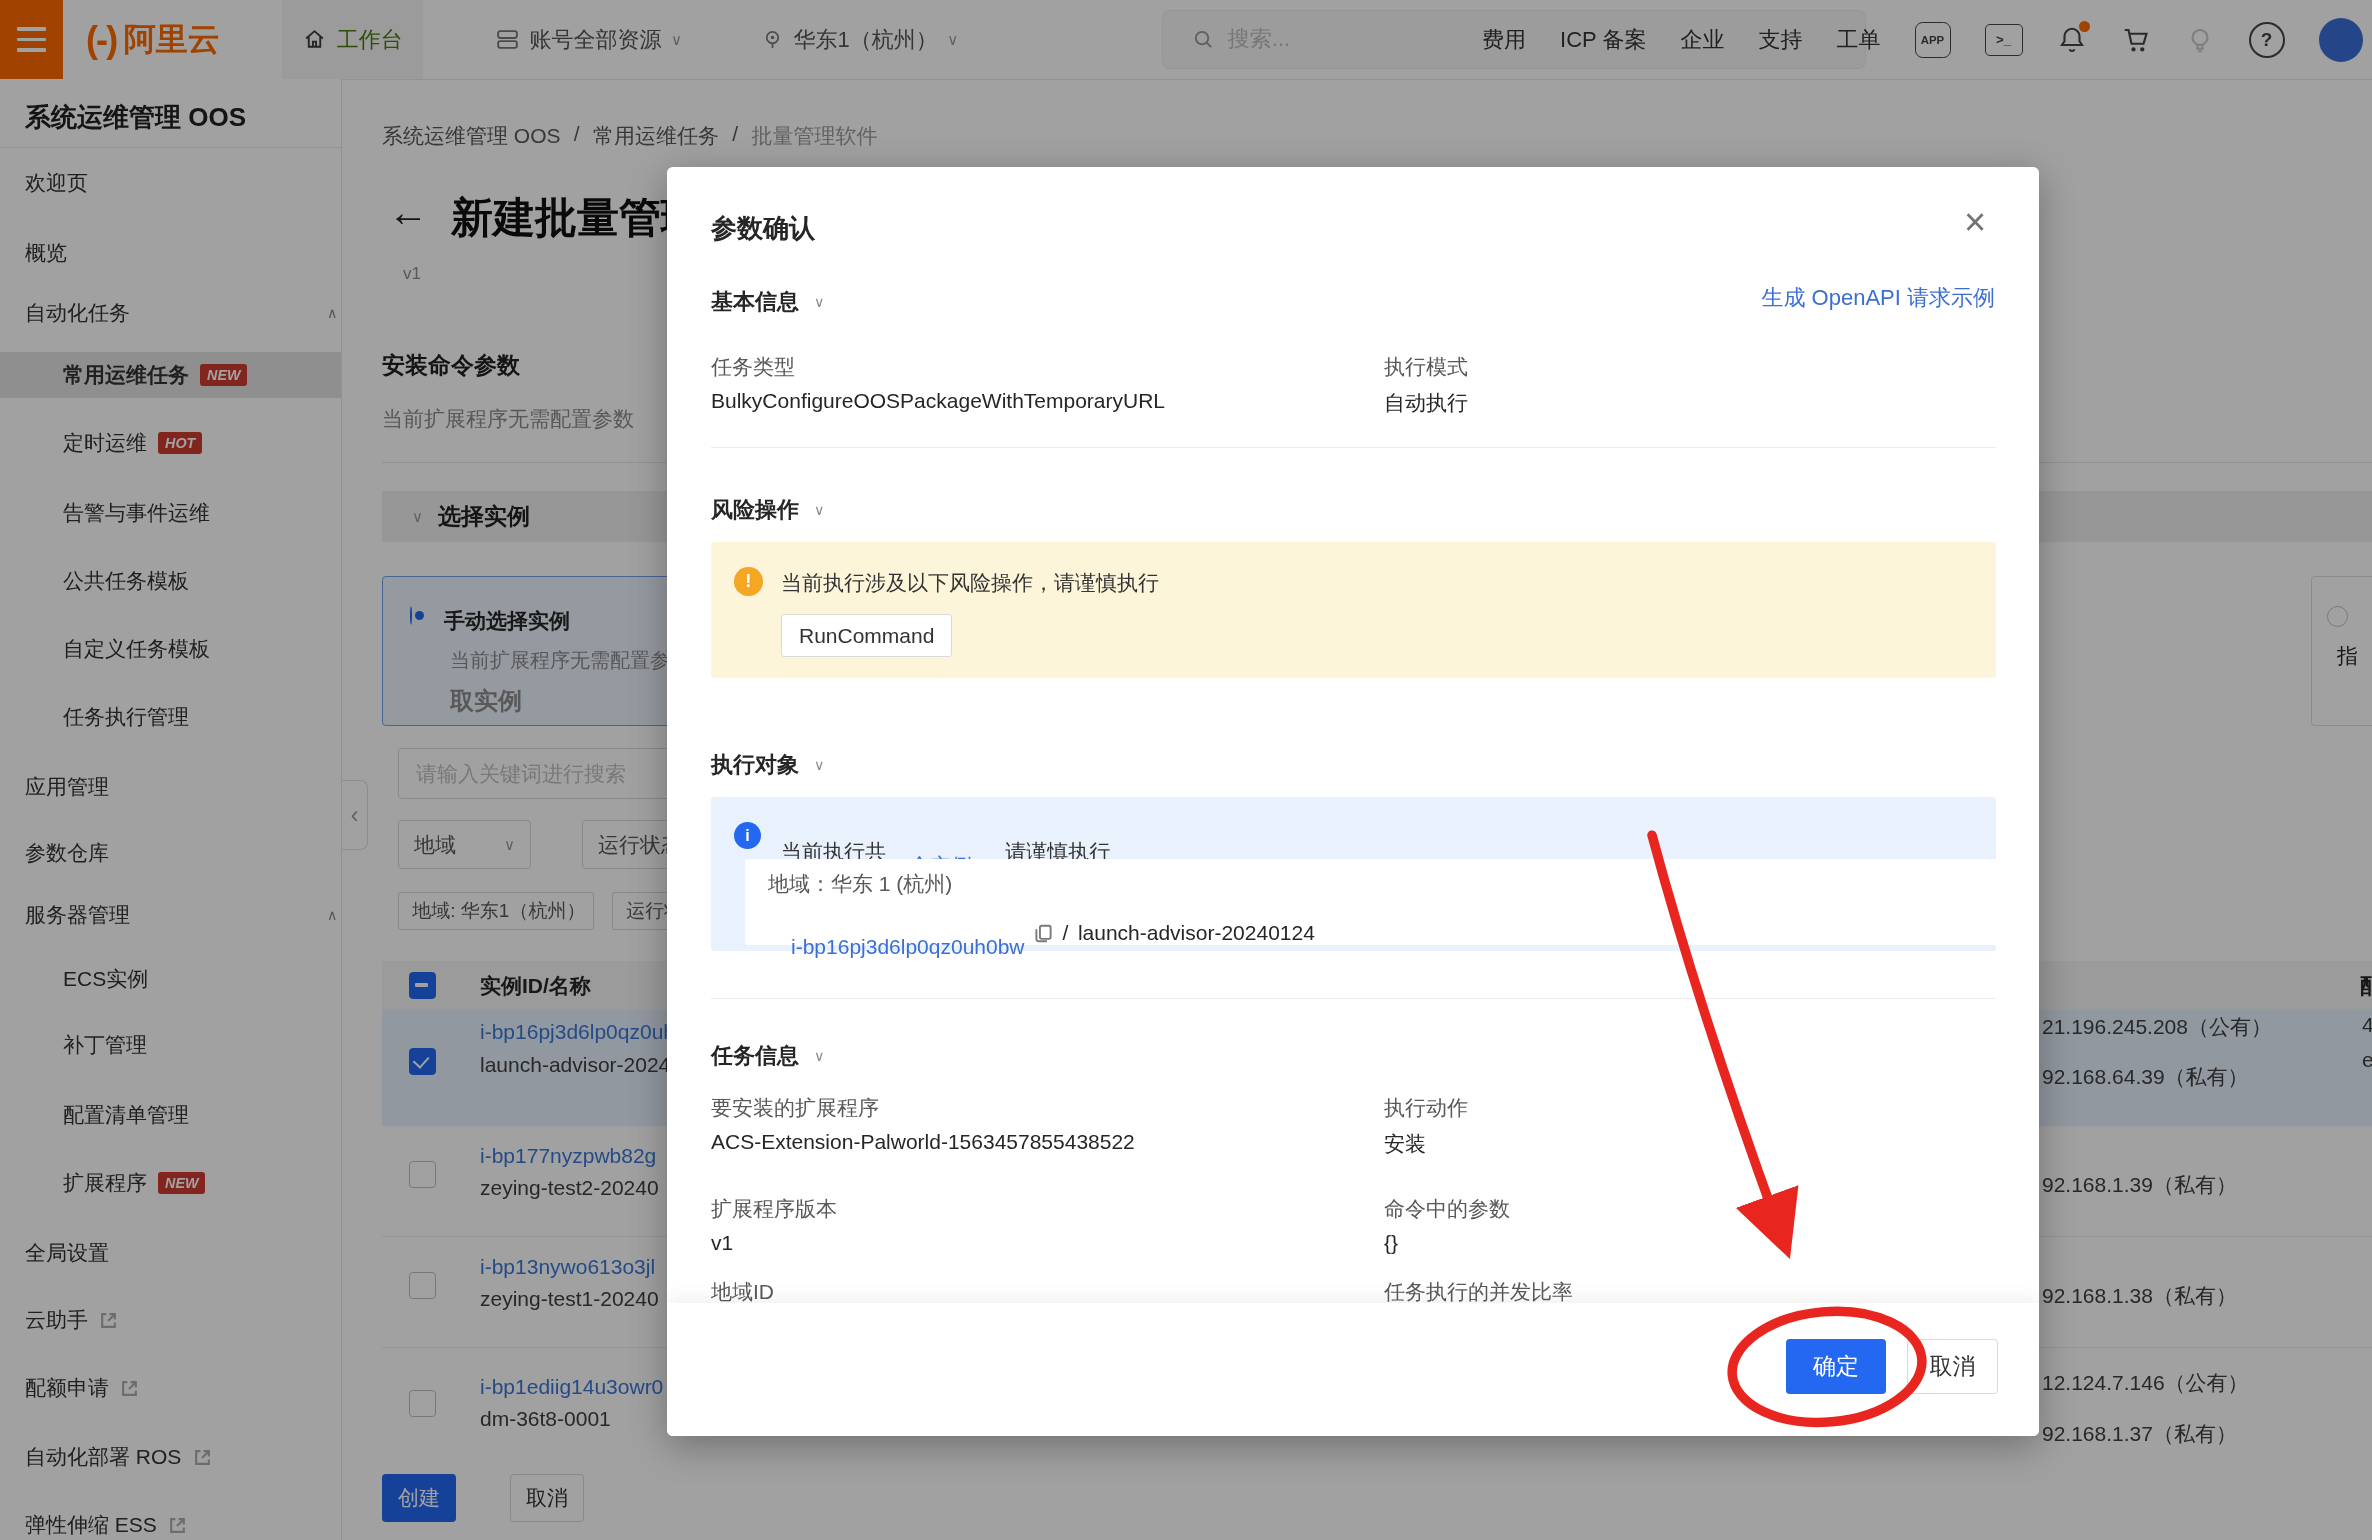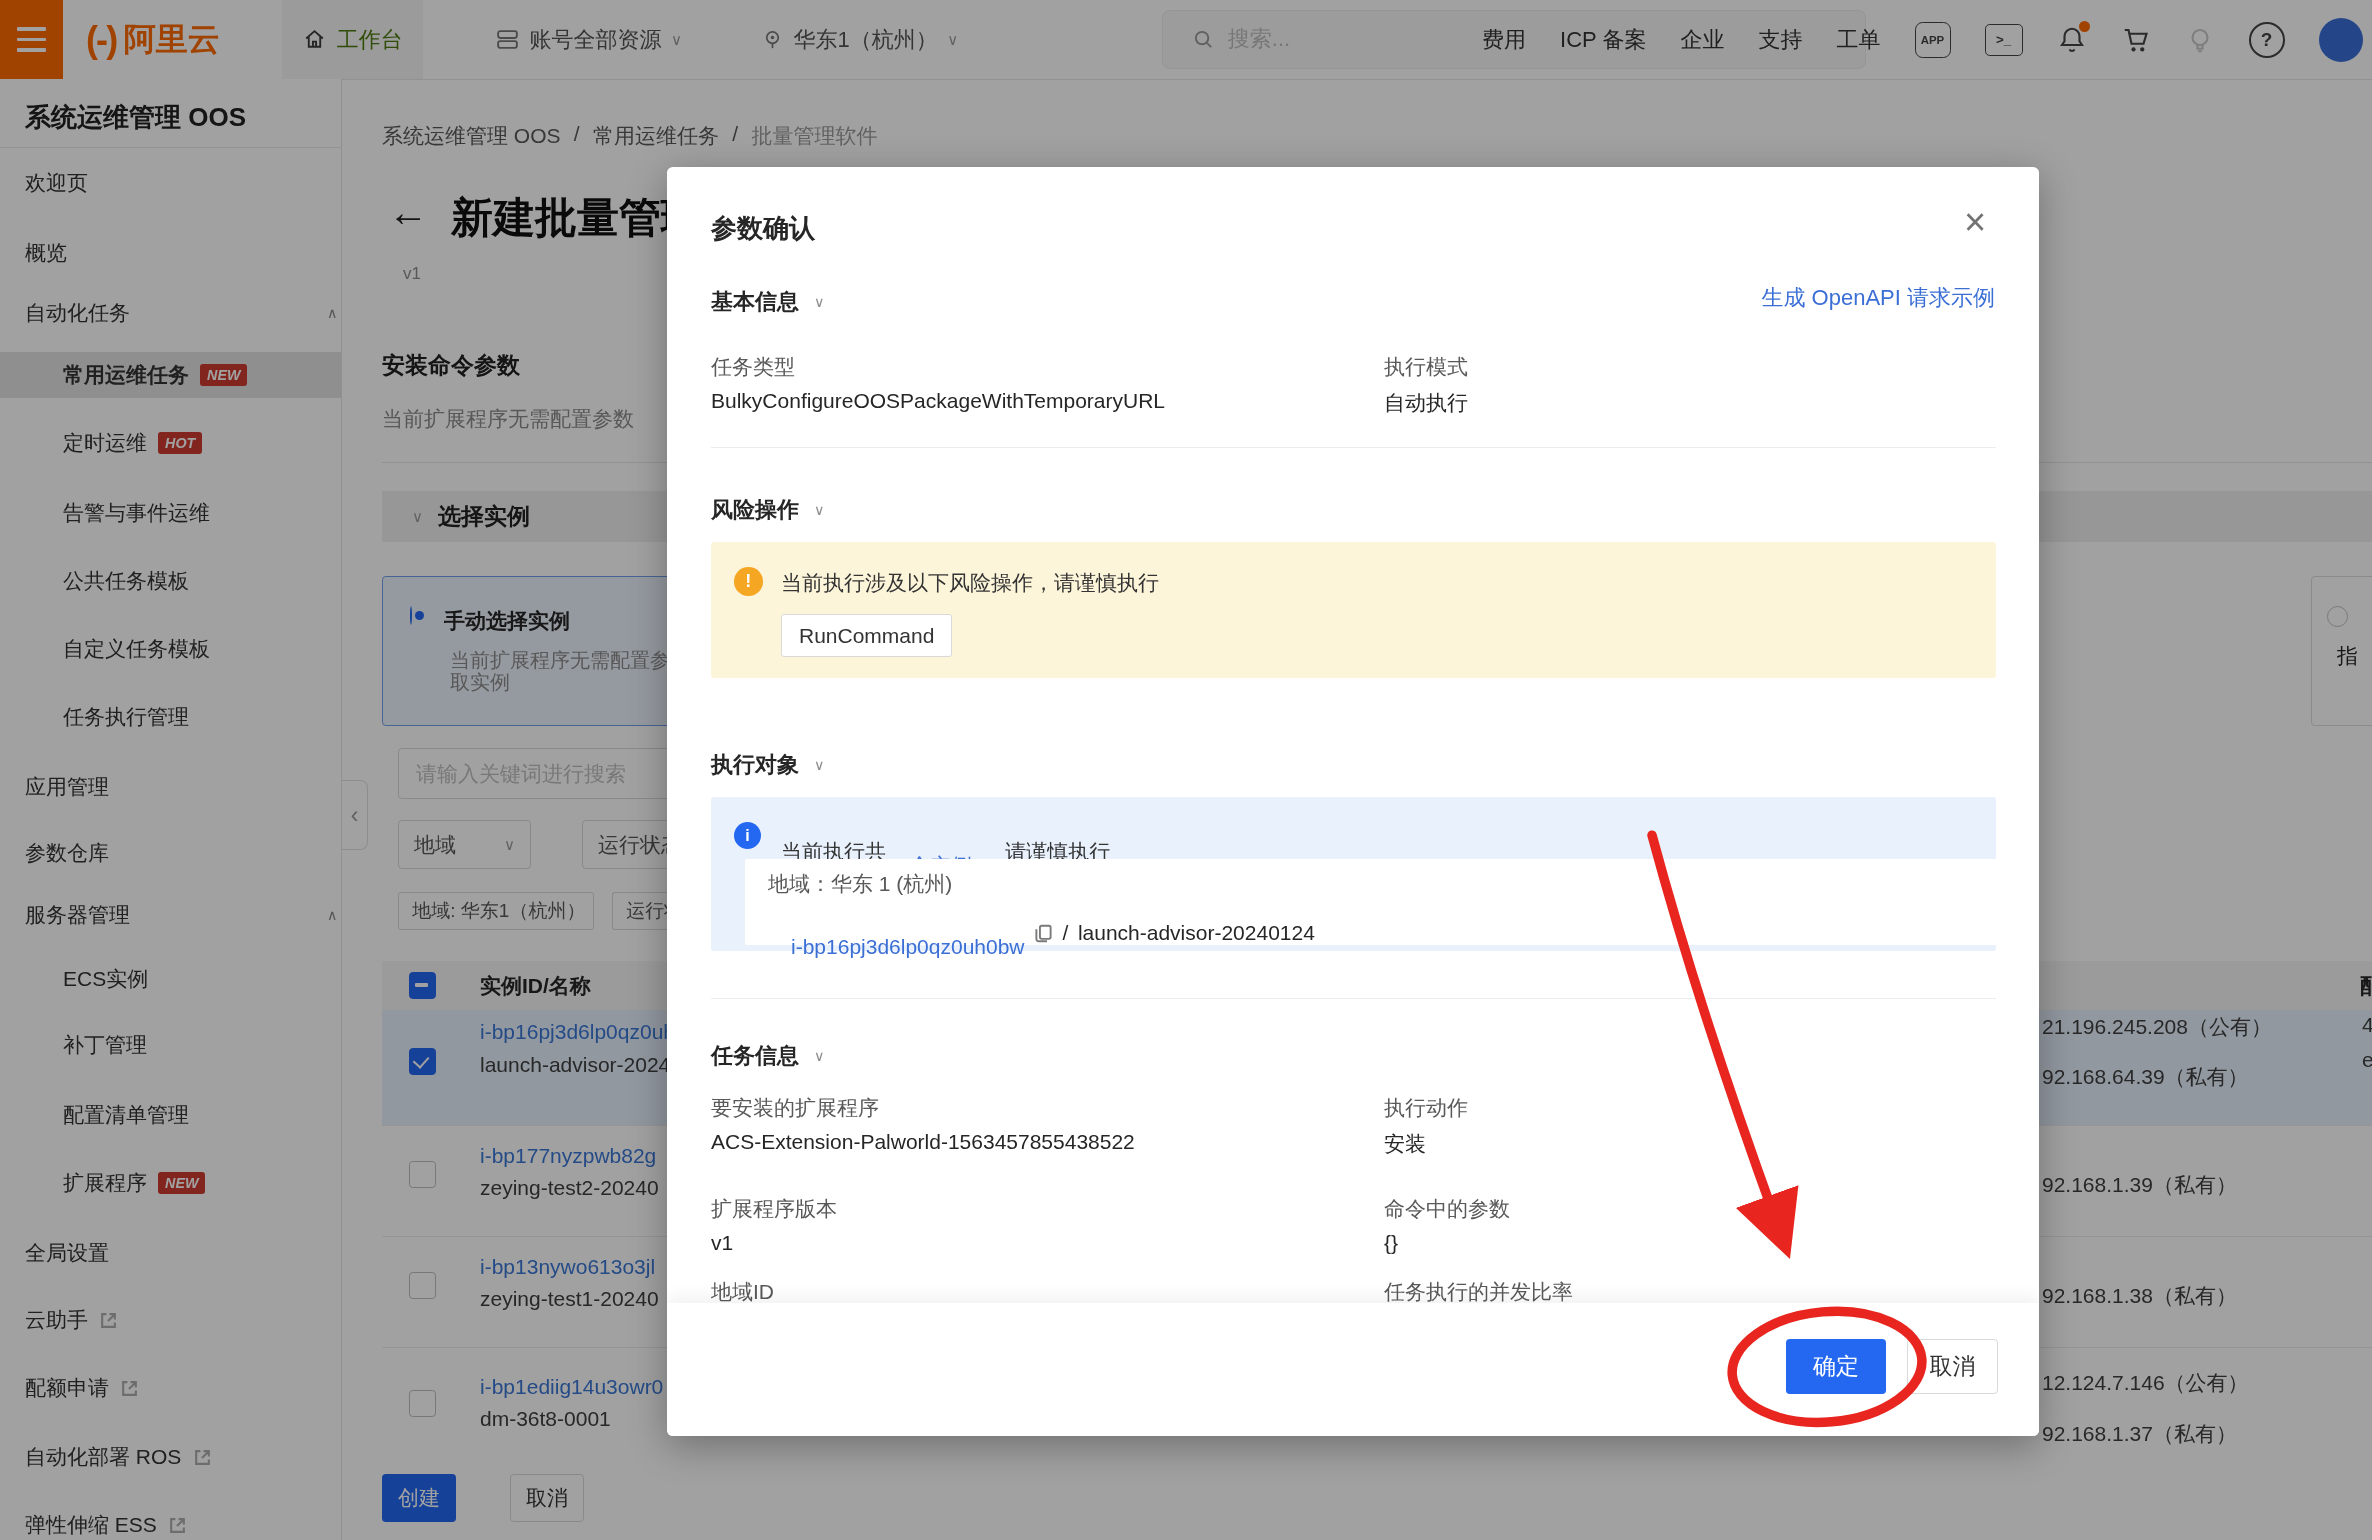--- a/index.html
+++ b/index.html
@@ -272,21 +272,21 @@
 
   <div id="select-band">
     <span class="chev">∨</span>
     <span class="section-label">选择实例</span>
   </div>
 
   <div class="card" id="card1">
     <span class="radio on abs" style="left:27px;top:30px;"></span>
     <span class="abs" style="left:61px;top:29.5px;font-size:21px;font-weight:600;color:#262626;">手动选择实例</span>
     <span class="abs" style="left:67px;top:70px;font-size:20px;color:#8c8c8c;white-space:nowrap;">当前扩展程序无需配置参数</span>
-    <span class="abs" style="left:67px;top:92px;font-size:20px;color:#8c8c8c;">取实例</span>
+    <span class="abs" style="left:67px;top:108px;font-size:24px;color:#8c8c8c;font-weight:bold;">取实例</span>
   </div>
   <div class="card" style="left:2311px;width:105px;">
     <span class="radio abs" style="left:15px;top:28.5px;"></span>
     <span class="abs" style="left:25px;top:65px;font-size:21px;color:#262626;">指</span>
   </div>
 
   <div id="collapse-handle">
       <span>‹</span>
     </div>
 

